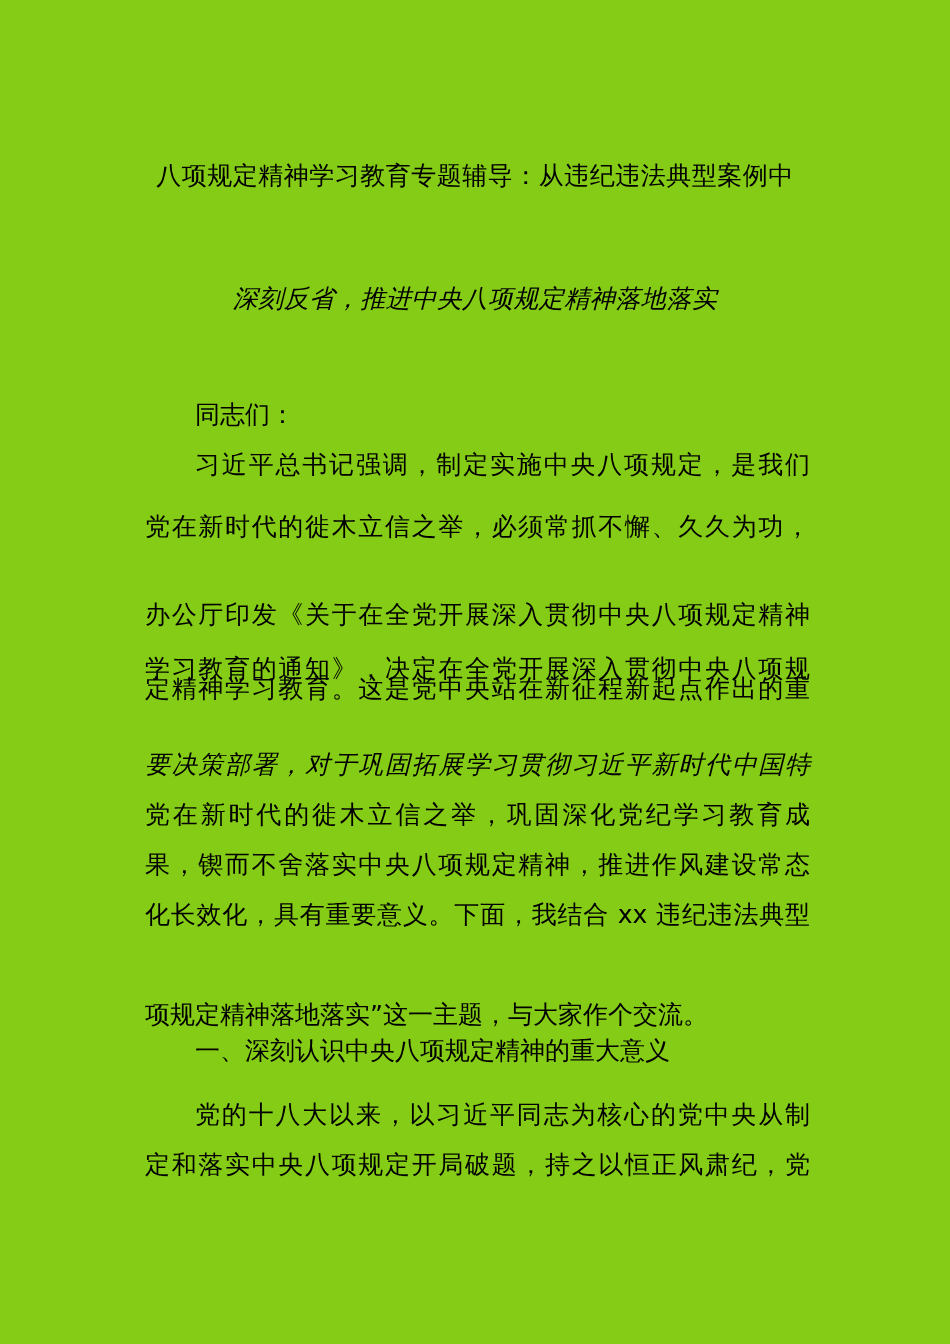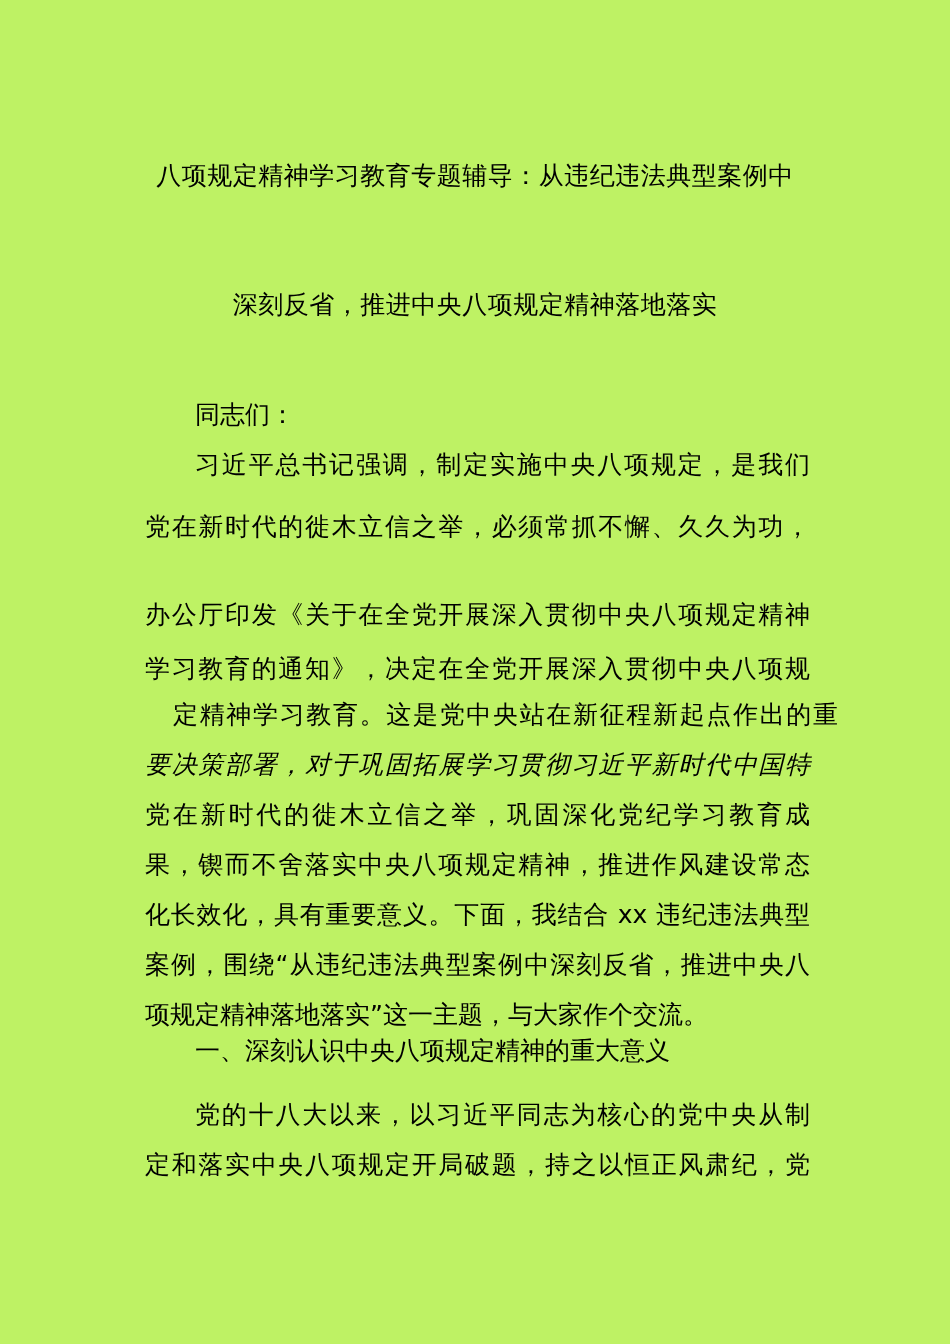--- a/index.html
+++ b/index.html
@@ -14,34 +14,34 @@
       overflow: hidden;
       font-family: "DejaVu Sans", "Liberation Sans", sans-serif;
       color: #000000;
     }
     .page {
       position: absolute;
       left: 0;
       top: 0;
       width: 950px;
       height: 1344px;
-      background: #bef264;
+      background: #84cc16;
     }
     .title-line {
       position: absolute;
       left: 0;
       width: 950px;
       text-align: center;
       font-size: 25px;
       line-height: 30px;
       white-space: nowrap;
       letter-spacing: 0.5px;
     }
     .title-line.l1 { top: 161px; }
-    .title-line.l2 { top: 290px; }
+    .title-line.l2 { top: 284px; font-style: italic; }
     .line {
       position: absolute;
       left: 145px;
       width: 665px;
       font-size: 25px;
       line-height: 30px;
       white-space: nowrap;
       text-align: justify;
       text-align-last: justify;
     }
@@ -55,26 +55,25 @@
 
   <div class="title-line l1">八项规定精神学习教育专题辅导：从违纪违法典型案例中</div>
   <div class="title-line l2">深刻反省，推进中央八项规定精神落地落实</div>
 
   <div class="line indent short" style="top:400px;">同志们：</div>
 
   <div class="line indent" style="top:450px;">习近平总书记强调，制定实施中央八项规定，是我们</div>
   <div class="line" style="top:500px;margin-top:12px;">党在新时代的徙木立信之举，必须常抓不懈、久久为功，</div>
   <div class="line" style="top:600px;">办公厅印发《关于在全党开展深入贯彻中央八项规定精神</div>
   <div class="line" style="top:654px;">学习教育的通知》，决定在全党开展深入贯彻中央八项规</div>
-  <div class="line" style="top:700px;margin-left:28px;">定精神学习教育。这是党中央站在新征程新起点作出的重</div>
+  <div class="line" style="top:674px;">定精神学习教育。这是党中央站在新征程新起点作出的重</div>
   <div class="line" style="top:750px;font-style:italic;">要决策部署，对于巩固拓展学习贯彻习近平新时代中国特</div>
   <div class="line" style="top:800px;">党在新时代的徙木立信之举，巩固深化党纪学习教育成</div>
   <div class="line" style="top:850px;">果，锲而不舍落实中央八项规定精神，推进作风建设常态</div>
   <div class="line" style="top:900px;">化长效化，具有重要意义。下面，我结合 xx 违纪违法典型</div>
-  <div class="line" style="top:950px;">案例，围绕“从违纪违法典型案例中深刻反省，推进中央八</div>
   <div class="line short" style="top:1000px;">项规定精神落地落实”这一主题，与大家作个交流。</div>
 
   <div class="line indent short" style="top:1036px;">一、深刻认识中央八项规定精神的重大意义</div>
 
   <div class="line indent" style="top:1100px;">党的十八大以来，以习近平同志为核心的党中央从制</div>
   <div class="line" style="top:1150px;">定和落实中央八项规定开局破题，持之以恒正风肃纪，党</div>
 
 </div>
 
 </body></html>

